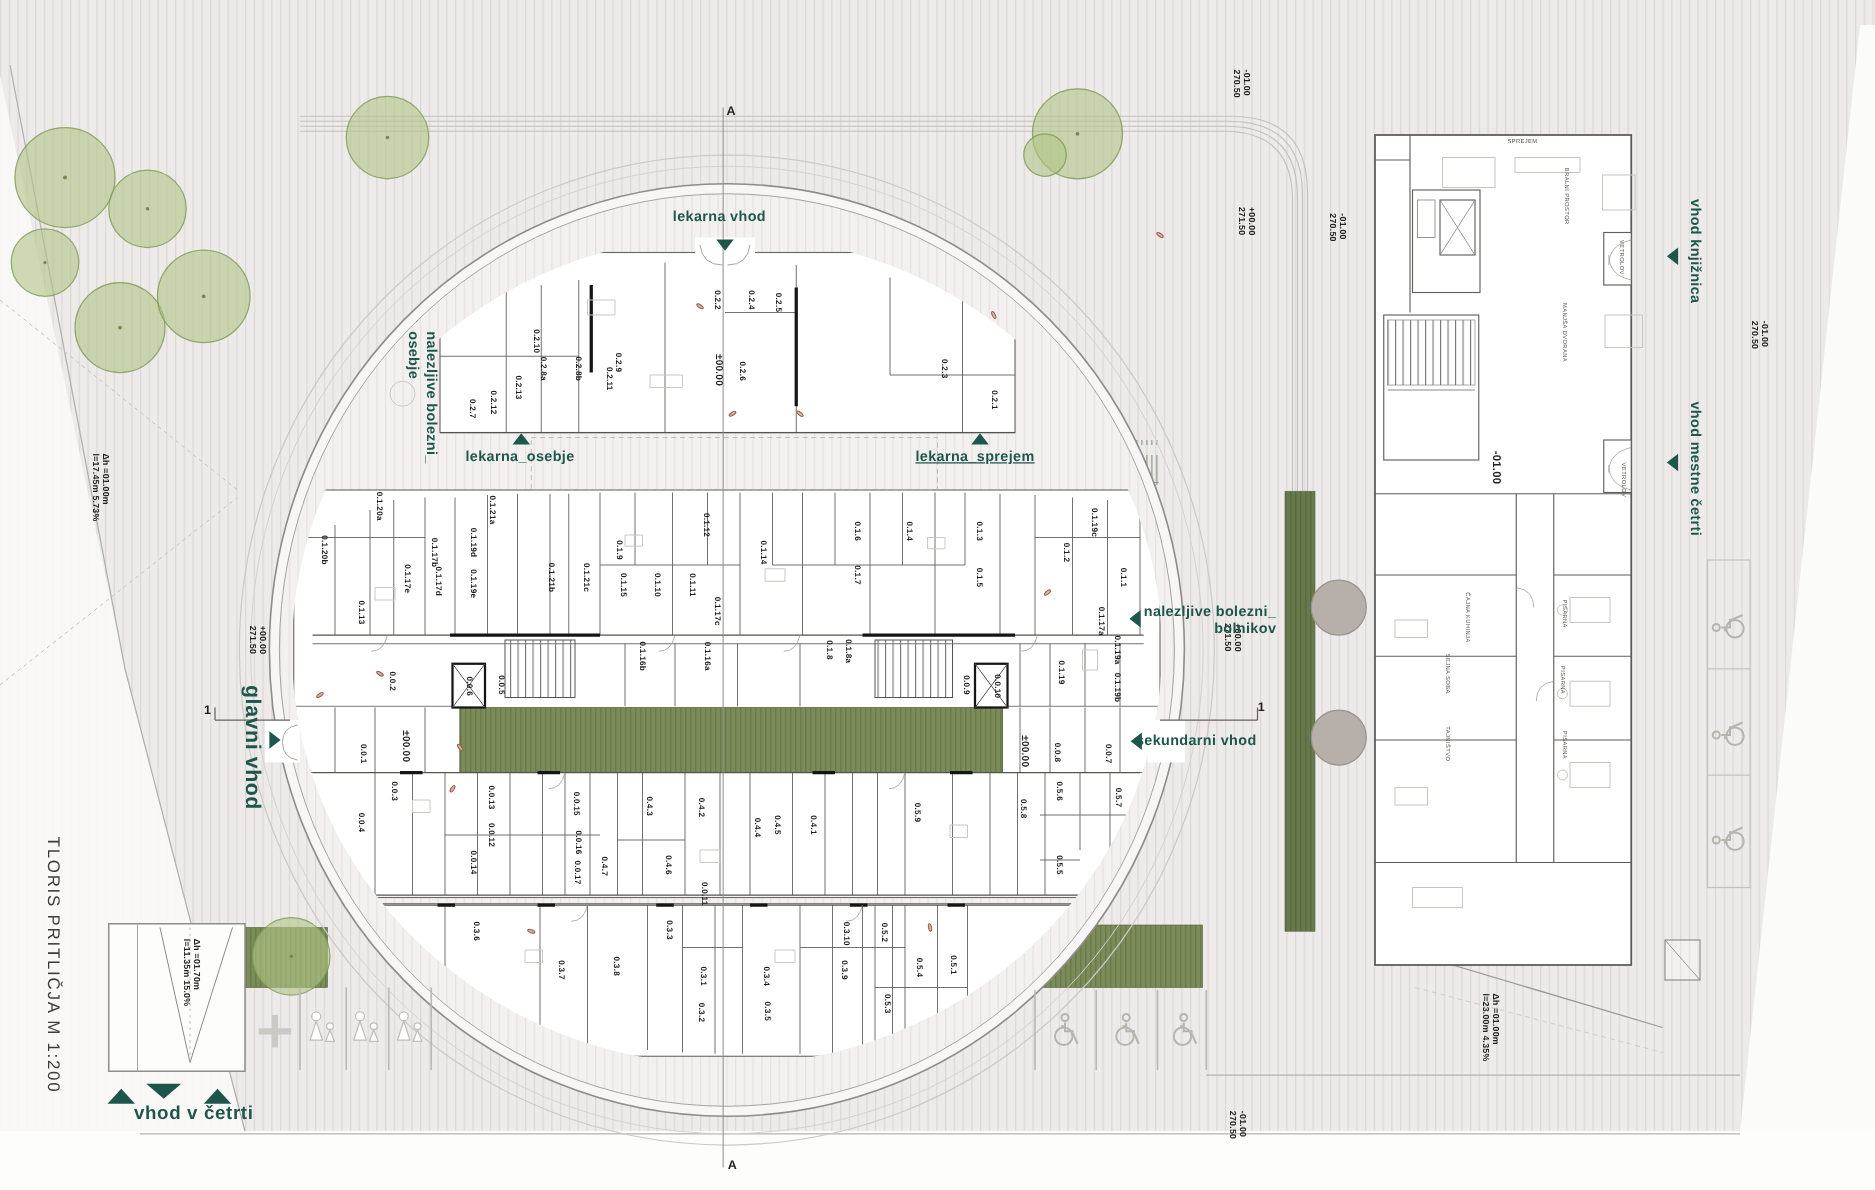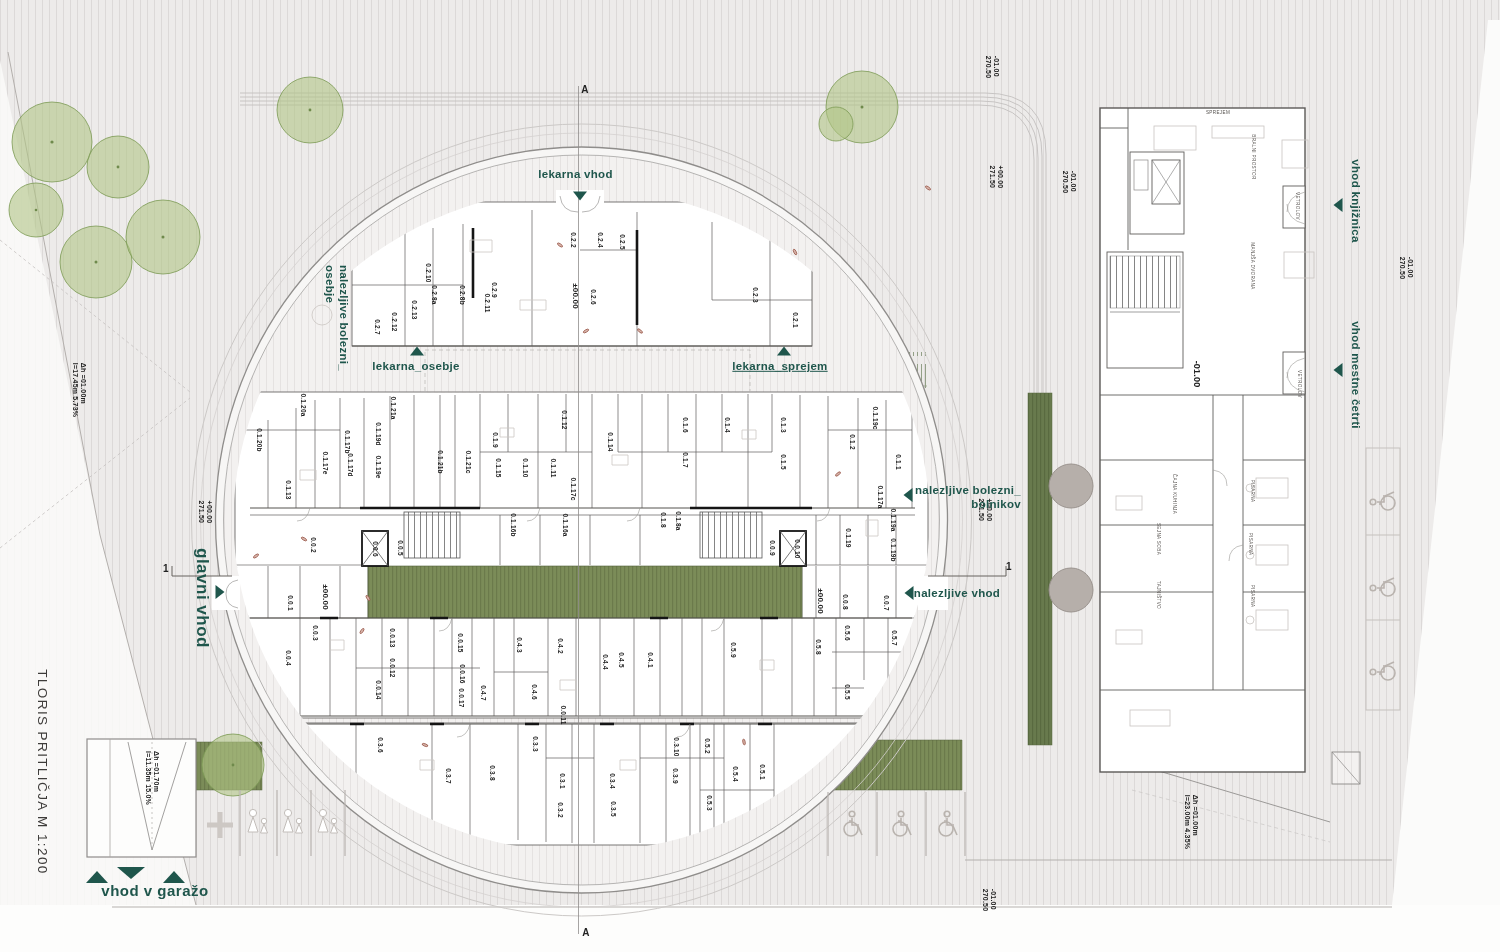--- a/index.html
+++ b/index.html
@@ -410,23 +410,23 @@
 l=11.35m 15.0%</div>
       <div class="lbl lvl" style="left: 1191px; top: 822px; transform: translate(-50%, -50%) rotate(90deg);">Δh =01.00m
 l=23.00m 4.35%</div>
       <div class="lbl teal" style="left: 565px; top: 174px; transform: translate(-50%, -50%) rotate(0deg); padding-left: 21px;">lekarna vhod</div>
       <div class="lbl teal" style="left: 416px; top: 366px; transform: translate(-50%, -50%) rotate(0deg);">lekarna_osebje</div>
       <div class="lbl teal" style="left: 780px; top: 366px; transform: translate(-50%, -50%) rotate(0deg); text-decoration: underline;">lekarna_sprejem</div>
       <div class="lbl teal" style="left: 337px; top: 318px; transform: translate(-50%, -50%) rotate(90deg);">nalezljive bolezni_
 osebje</div>
       <div class="lbl teal" style="left: 968px; top: 497px; transform: translate(-50%, -50%) rotate(0deg); text-align: right;">nalezljive bolezni_
 bolnikov</div>
-      <div class="lbl teal" style="left: 957px; top: 593px; transform: translate(-50%, -50%) rotate(0deg);">nalezljive vhod</div>
+      <div class="lbl teal" style="left: 957px; top: 593px; transform: translate(-50%, -50%) rotate(0deg);">sekundarni vhod</div>
       <div class="lbl teal-big" style="left: 202px; top: 598px; transform: translate(-50%, -50%) rotate(90deg);">glavni vhod</div>
-      <div class="lbl teal-big" style="left: 155px; top: 891px; transform: translate(-50%, -50%) rotate(0deg); font-size: 15px;">vhod v garažo</div>
+      <div class="lbl teal-big" style="left: 155px; top: 891px; transform: translate(-50%, -50%) rotate(0deg); font-size: 15px;">vhod v četrti</div>
       <div class="lbl teal" style="left: 1356px; top: 201px; transform: translate(-50%, -50%) rotate(90deg);">vhod knjižnica</div>
       <div class="lbl teal" style="left: 1356px; top: 375px; transform: translate(-50%, -50%) rotate(90deg);">vhod mestne četrti</div>
       <div class="lbl sec" style="left: 585px; top: 90px; transform: translate(-50%, -50%) rotate(0deg);">A</div>
       <div class="lbl sec" style="left: 586px; top: 933px; transform: translate(-50%, -50%) rotate(0deg);">A</div>
       <div class="lbl sec" style="left: 166px; top: 569px; transform: translate(-50%, -50%) rotate(0deg);">1</div>
       <div class="lbl sec" style="left: 1009px; top: 567px; transform: translate(-50%, -50%) rotate(0deg);">1</div>
       <div class="lbl tiny" style="left: 1218px; top: 113px; transform: translate(-50%, -50%) rotate(0deg);">SPREJEM</div>
       <div class="lbl tiny" style="left: 1253px; top: 157px; transform: translate(-50%, -50%) rotate(90deg);">BRALNI PROSTOR</div>
       <div class="lbl tiny" style="left: 1252px; top: 266px; transform: translate(-50%, -50%) rotate(90deg);">MANJŠA DVORANA</div>
       <div class="lbl tiny" style="left: 1297px; top: 206px; transform: translate(-50%, -50%) rotate(90deg);">VETROLOV</div>

